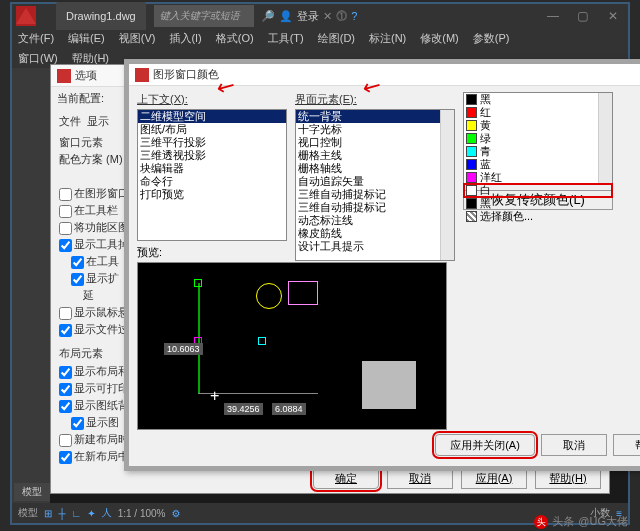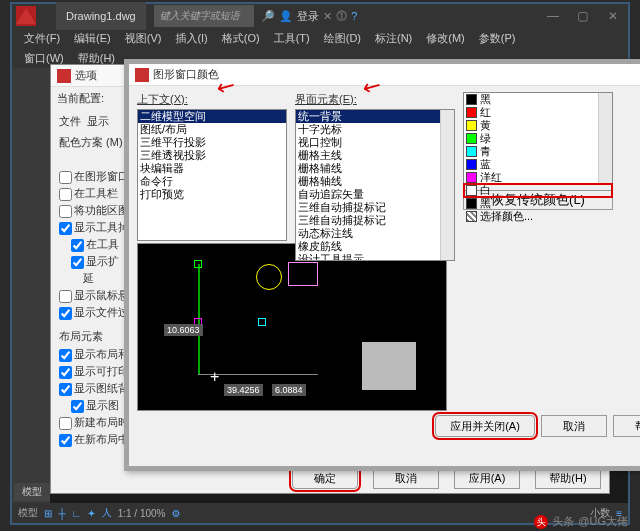--- a/index.html
+++ b/index.html
@@ -10,21 +10,21 @@
   .app-icon { width: 20px; height: 20px; margin: 2px 4px; background: #b02020; position: relative; }
   .app-icon::before { content: ""; position: absolute; border-left: 10px solid transparent; border-right: 10px solid transparent; border-bottom: 16px solid #c83030; top: 2px; left: 0; }
   .tab-row { display: flex; align-items: center; gap: 2px; margin-left: 16px; }
   .doc-tab { background: #444; color: #ddd; font-size: 11px; padding: 8px 10px; border-radius: 2px 2px 0 0; }
   .search-box { background: #555; color: #aaa; font-size: 10px; font-style: italic; padding: 4px 6px; margin-left: 6px; width: 100px; }
   .tb-icons { color: #888; font-size: 11px; margin-left: 6px; display: flex; gap: 4px; align-items: center; }
   .login { color: #ccc; font-size: 11px; }
   .win-controls { margin-left: auto; display: flex; }
   .win-btn { width: 30px; height: 20px; color: #888; text-align: center; font-size: 12px; line-height: 20px; }
   
-  .menu-bar { height: 20px; background: #333; display: flex; align-items: center; padding-left: 6px; gap: 2px; }
+  .menu-bar { height: 20px; background: #333; display: flex; align-items: center; gap: 2px; }
   .menu-item { color: #ccc; font-size: 11px; padding: 2px 6px; }
   
   .dark-region { position: absolute; top: 64px; left: 0; right: 0; bottom: 20px; background: #1a1a1a; }
   .side-strip { position: absolute; left: 0; top: 0; width: 38px; height: 100%; background: #3a3a3a; color: #888; font-size: 10px; writing-mode: vertical-rl; }
   
   .options-dialog { position: absolute; top: 60px; left: 38px; width: 560px; height: 430px; background: #f0f0f0; border: 1px solid #888; }
   .options-head { height: 22px; background: #f8f8f8; border-bottom: 1px solid #ddd; display: flex; align-items: center; padding: 0 6px; font-size: 11px; color: #333; }
   .options-head .ai { width: 14px; height: 14px; background: #c83030; margin-right: 4px; }
   .current-config { font-size: 11px; color: #333; padding: 4px 6px; }
   .options-body { padding: 4px 8px; display: flex; gap: 8px; }
@@ -65,21 +65,21 @@
   .pv-globe { position: absolute; left: 118px; top: 20px; width: 26px; height: 26px; border: 1px solid #ff0; border-radius: 50%; }
   .pv-cone { position: absolute; left: 150px; top: 18px; width: 30px; height: 24px; border: 1px solid #f8f; }
   .pv-cube { position: absolute; right: 30px; bottom: 20px; width: 54px; height: 48px; background: #bbb; }
   .pv-coord { position: absolute; background: #555; color: #fff; font-size: 9px; padding: 1px 3px; }
   .pv-cross { position: absolute; left: 72px; bottom: 24px; color: #fff; font-size: 16px; }
   
   .colors-foot { display: flex; gap: 6px; justify-content: flex-end; padding: 4px 8px; }
   .btn { height: 22px; padding: 0 10px; font-size: 11px; background: #efefef; border: 1px solid #999; min-width: 66px; }
   .btn.ring { outline: 2px solid #d00; outline-offset: 1px; border-radius: 4px; }
   
-  .options-foot { position: absolute; bottom: 4px; right: 8px; display: flex; gap: 15px; }
+  .options-foot { position: absolute; bottom: 4px; right: 8px; display: flex; gap: 8px; text-decoration: underline; }
   
   .status-bar { position: absolute; left: 0; right: 0; bottom: 0; height: 20px; background: #333; display: flex; align-items: center; gap: 6px; padding: 0 6px; color: #aaa; font-size: 10px; }
   .sb-icon { color: #5af; }
   
   .watermark { position: absolute; right: 12px; bottom: 2px; font-size: 11px; color: #888; display: flex; align-items: center; gap: 4px; }
   .wm-icon { width: 14px; height: 14px; background: #d00; border-radius: 50%; color: #fff; font-size: 9px; text-align: center; line-height: 14px; }
   
   .cmd-label { position: absolute; left: 42px; bottom: 24px; color: #aaa; font-size: 10px; line-height: 12px; }
   .model-tab { position: absolute; left: 2px; bottom: 2px; background: #444; color: #ccc; font-size: 10px; padding: 2px 8px; }
 </style>
@@ -140,20 +140,21 @@
       <span>选项</span>
     </div>
     <div class="current-config">当前配置:</div>
     <div class="options-body">
       <div class="opt-left">
         <div class="tab-file">
           <span>文件</span>
           <span>显示</span>
         </div>
         <div class="opt-section">
+          <div class="opt-section-title">窗口元素</div>
           <div>配色方案 (M)</div>
         </div>
         <div style="height:12px"></div>
         <label class="opt-label"><input type="checkbox" style=""><span>在图形窗口</span></label>
         <label class="opt-label"><input type="checkbox" style=""><span>在工具栏</span></label>
         <label class="opt-label"><input type="checkbox" style=""><span>将功能区图</span></label>
         <label class="opt-label"><input type="checkbox" checked="" style=""><span>显示工具掉</span></label>
         <label class="opt-label" style="padding-left:12px"><input type="checkbox" checked="" style=""><span>在工具</span></label>
         <label class="opt-label" style="padding-left:12px"><input type="checkbox" checked="" style=""><span>显示扩</span></label>
         <label class="opt-label" style="padding-left:24px"><span>延</span></label>
@@ -191,20 +192,21 @@
           <span class="list-label">上下文(X):</span>
           <div class="listbox">
             <div class="item sel">二维模型空间</div>
             <div class="item">图纸/布局</div>
             <div class="item">三维平行投影</div>
             <div class="item">三维透视投影</div>
             <div class="item">块编辑器</div>
             <div class="item">命令行</div>
             <div class="item">打印预览</div>
           </div>
+          <div class="preview-label">预览:</div>
           <div class="preview-box">
             <div class="pv-axis-y"></div>
             <div class="pv-axis-x"></div>
             <div class="pv-node" style="left:56px;top:16px;border-color:#0f0"></div>
             <div class="pv-node" style="left:56px;top:74px;border-color:#f0f"></div>
             <div class="pv-node" style="left:120px;top:74px;border-color:#0ff"></div>
             <div class="pv-globe"></div>
             <div class="pv-cone"></div>
             <div class="pv-cube"></div>
             <div class="pv-cross">+</div>
@@ -213,21 +215,20 @@
             <div class="pv-coord" style="left:134px;bottom:14px">6.0884</div>
           </div>
         </div>
         <div class="list-col" style="max-width:160px">
           <span class="list-label">界面元素(E):</span>
           <div class="listbox tall">
             <div class="item sel">统一背景</div>
             <div class="item">十字光标</div>
             <div class="item">视口控制</div>
             <div class="item">栅格主线</div>
-            <div class="item">栅格辅线</div>
             <div class="item">栅格轴线</div>
             <div class="item">自动追踪矢量</div>
             <div class="item">三维自动捕捉标记</div>
             <div class="item">三维自动捕捉标记</div>
             <div class="item">动态标注线</div>
             <div class="item">橡皮筋线</div>
             <div class="item">设计工具提示</div>
 
             <div class="scrollbar"></div>
           </div>

